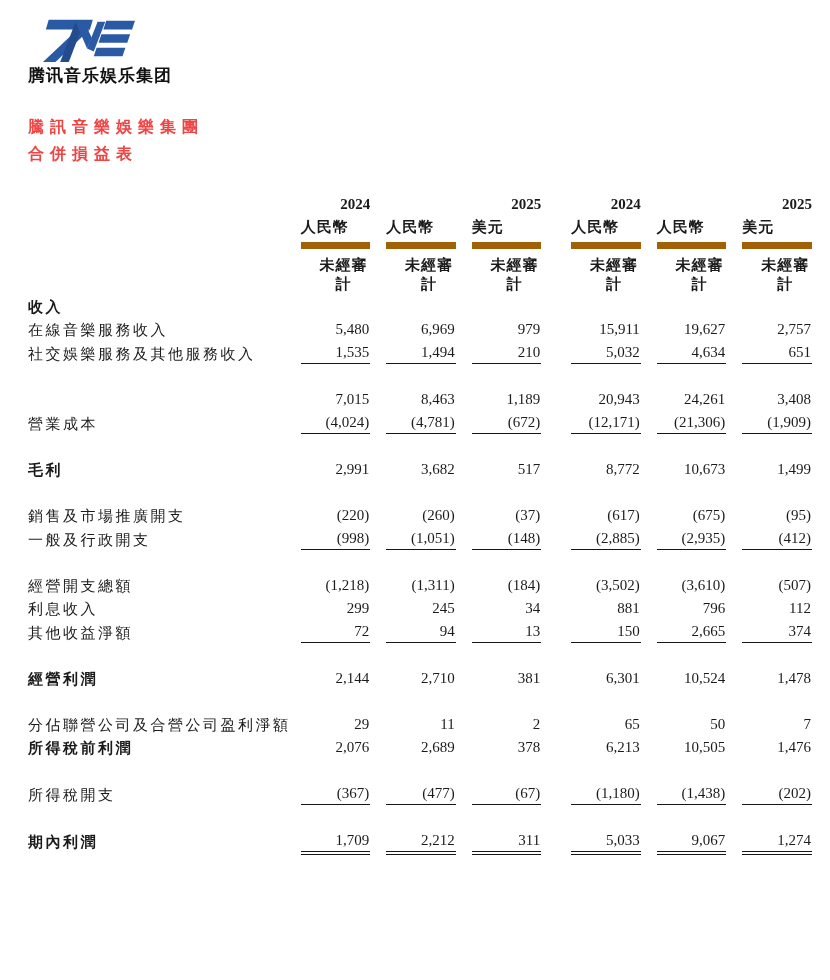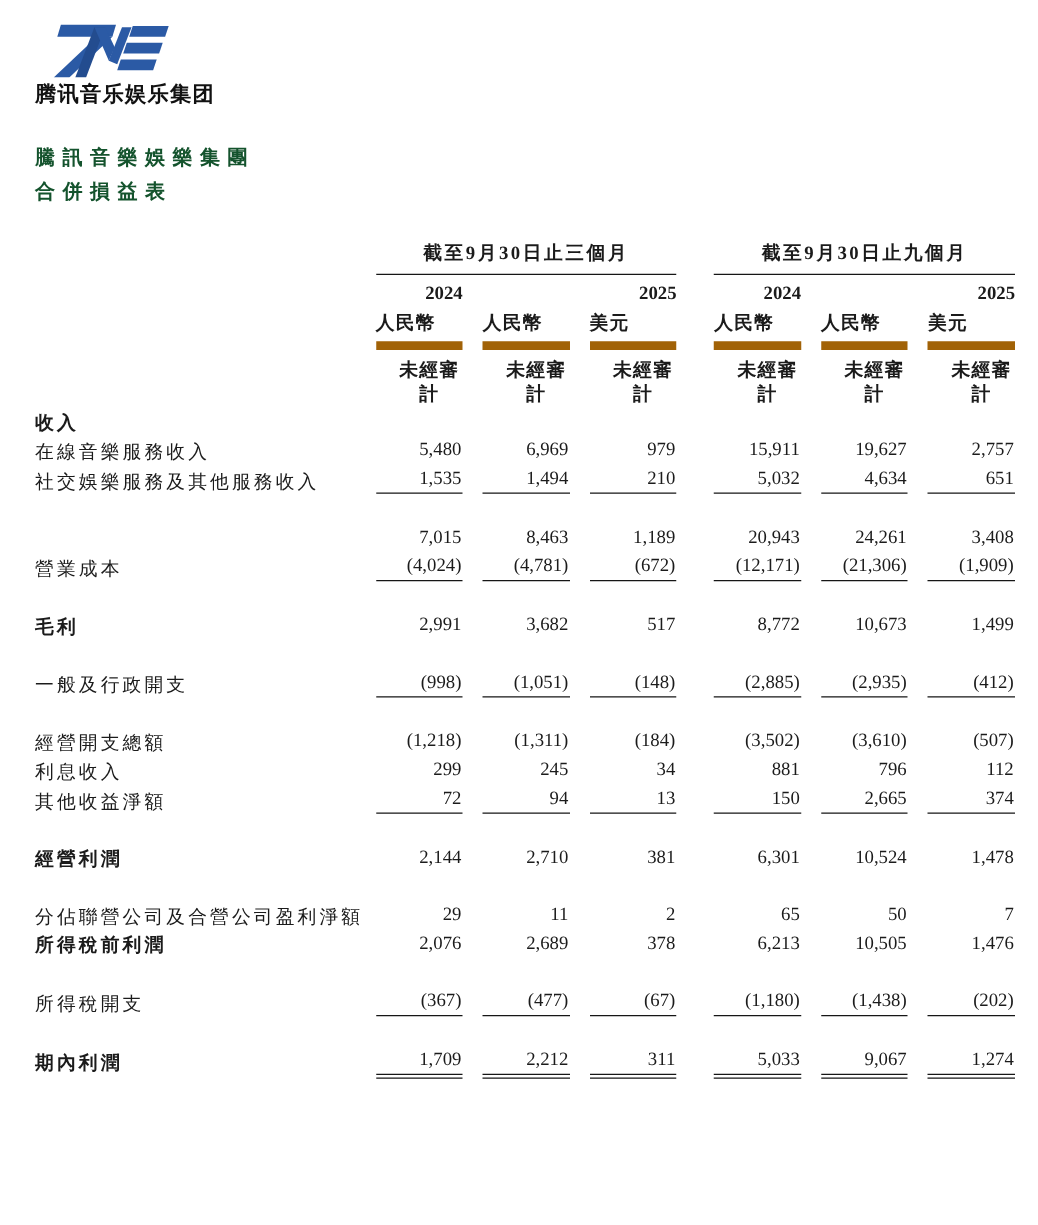--- a/index.html
+++ b/index.html
@@ -14,21 +14,21 @@
   .logo-wrap{padding:16px 0 0 36px;}
   .logo-mark{display:block;width:104px;height:46px;}
   .logo-company{
     font-family:"Liberation Sans","DejaVu Sans",sans-serif;
     font-weight:bold;font-size:17px;letter-spacing:1px;color:#111;
     margin:2px 0 0 -8px;
   }
 
   
   .titles{margin:26px 0 0 28px;font-weight:bold;font-size:16px;
-    letter-spacing:6px;line-height:27px;color:#14532d;}
+    letter-spacing:6px;line-height:27px;color:#ef4444;}
 
   
   table.fin{
     border-collapse:collapse;table-layout:fixed;
     margin:22px 0 0 28px;width:784px;
     font-size:15px;color:#1b1b1b;
   }
   col.c-label{width:255px;}
   col.c-num{width:85px;}
   col.c-gap{width:14px;}
@@ -96,30 +96,20 @@
       <col class="c-label">
         <col class="c-num">
         <col class="c-num">
         <col class="c-num">
       <col class="c-gap">
         <col class="c-num">
         <col class="c-num">
         <col class="c-num">
     </colgroup>
     <thead>
-      <tr class="h-period">
-        <td></td>
-        <td colspan="3">
-          <div class="pline">截至9月30日止三個月</div>
-        </td>
-        <td></td>
-        <td colspan="3">
-          <div class="pline">截至9月30日止九個月</div>
-        </td>
-      </tr>
       <tr class="h-year">
         <td></td>
         <td>
             <div class="yr">2024</div>
           </td>
         <td colspan="2">
             <div class="yr">2025</div>
           </td>
         <td></td>
         <td>
@@ -300,20 +290,42 @@
           <td class="num">
             <div class="v">8,772</div>
           </td>
           <td class="num">
             <div class="v">10,673</div>
           </td>
           <td class="num">
             <div class="v">1,499</div>
           </td>
         </tr>
+        <tr class="">
+          <td class="lbl">銷售及市場推廣開支</td>
+          <td class="num">
+            <div class="v">(220)</div>
+          </td>
+          <td class="num">
+            <div class="v">(260)</div>
+          </td>
+          <td class="num">
+            <div class="v">(37)</div>
+          </td>
+          <td></td>
+          <td class="num">
+            <div class="v">(617)</div>
+          </td>
+          <td class="num">
+            <div class="v">(675)</div>
+          </td>
+          <td class="num">
+            <div class="v">(95)</div>
+          </td>
+        </tr>
         <tr class="u sp">
           <td class="lbl">一般及行政開支</td>
           <td class="num">
             <div class="v">(998)</div>
           </td>
           <td class="num">
             <div class="v">(1,051)</div>
           </td>
           <td class="num">
             <div class="v">(148)</div>

